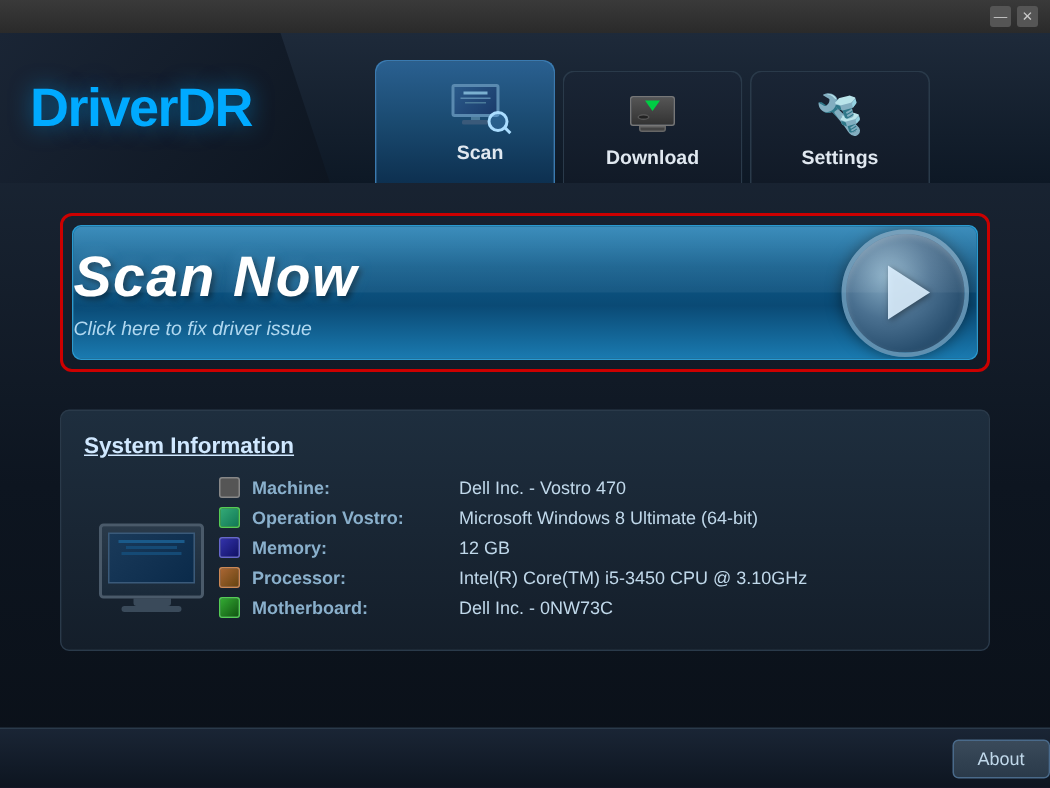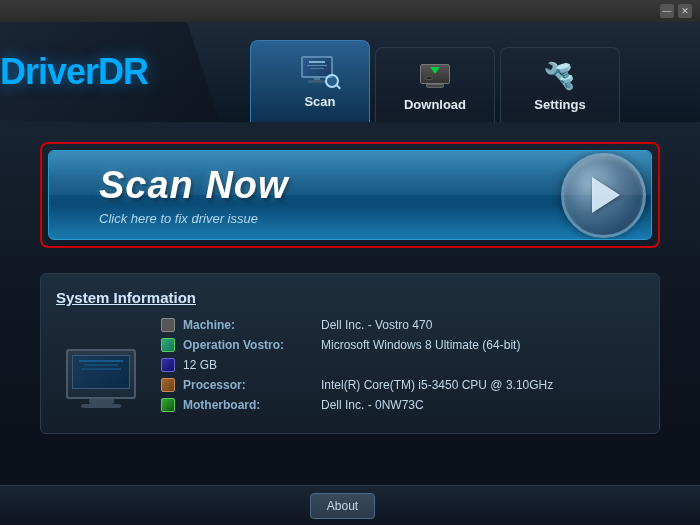--- a/index.html
+++ b/index.html
@@ -57,20 +57,21 @@
       align-items: stretch;
       height: 100px;
       background: linear-gradient(180deg, #1e2a3a 0%, #0d1825 100%);
     }
 
     
     .logo-area {
       width: 220px;
       display: flex;
       align-items: center;
+      padding-left: 20px;
       background: linear-gradient(135deg, #1a2535 0%, #0d1520 100%);
       position: relative;
       clip-path: polygon(0 0, 85% 0, 100% 100%, 0 100%);
       text-align: right;
     }
 
     .logo-text {
       font-size: 36px;
       font-weight: bold;
       color: #00aaff;
@@ -163,21 +164,20 @@
       top: 0;
       left: 0;
       right: 0;
       height: 50%;
       background: linear-gradient(180deg, rgba(255,255,255,0.15), rgba(255,255,255,0.05));
       border-radius: 6px 6px 0 0;
     }
 
     .scan-text-area {
       flex: 1;
-      padding-left: 50px;
       display: flex;
       flex-direction: column;
       gap: 4px;
     }
 
     .scan-now-text {
       font-size: 38px;
       font-style: italic;
       font-weight: bold;
       color: white;
@@ -323,22 +323,21 @@
     .footer {
       position: absolute;
       bottom: 0;
       left: 0;
       right: 0;
       height: 40px;
       background: linear-gradient(180deg, #1a2535, #0d1520);
       border-top: 1px solid #2a3a4a;
       display: flex;
       align-items: center;
-      justify-content: center;
-      padding-right: 15px;
+      justify-content: flex-end;
       gap: 5px;
     }
 
     .footer-btn {
       padding: 5px 16px;
       background: linear-gradient(180deg, #3a4a5a, #2a3a4a);
       border: 1px solid #4a6a8a;
       border-radius: 4px;
       color: #c0d8ea;
       font-size: 12px;
@@ -419,21 +418,21 @@
           <div class="arrow-right"></div>
         </div>
       </div>
     </div>
 
     <div class="system-info-container">
 
       <div class="system-info-content">
         <div class="system-info-title">System Information</div>
 
-        <div style="display:flex; gap:15px;">
+        <div style="display:flex; ">
 
           <div class="computer-image">
             <div class="pc-monitor">
               <div class="pc-screen">
                 <div style="width:80%;height:2px;background:#1a5a8a;margin:4px auto 2px;"></div>
                 <div style="width:60%;height:2px;background:#154a75;margin:0 auto 2px;"></div>
                 <div style="width:70%;height:2px;background:#154a75;margin:0 auto;"></div>
               </div>
             </div>
             <div class="pc-base"></div>
@@ -449,20 +448,21 @@
             </div>
 
             <div class="info-row">
               <div class="info-icon" style="width:14px;height:14px;border-radius:2px;background:linear-gradient(135deg,#3a7,#175);border:1px solid #5c5;"></div>
               <span class="info-label">Operation Vostro:</span>
               <span class="info-value">Microsoft Windows 8 Ultimate  (64-bit)</span>
             </div>
 
             <div class="info-row">
               <div class="info-icon" style="width:14px;height:14px;border-radius:2px;background:linear-gradient(135deg,#33a,#116);border:1px solid #66c;"></div>
+              <span class="info-label">Memory:</span>
               <span class="info-value">12 GB</span>
             </div>
 
             <div class="info-row">
               <div class="info-icon" style="width:14px;height:14px;border-radius:2px;background:linear-gradient(135deg,#a63,#641);border:1px solid #c85;"></div>
               <span class="info-label">Processor:</span>
               <span class="info-value">Intel(R) Core(TM) i5-3450 CPU @ 3.10GHz</span>
             </div>
 
             <div class="info-row">

